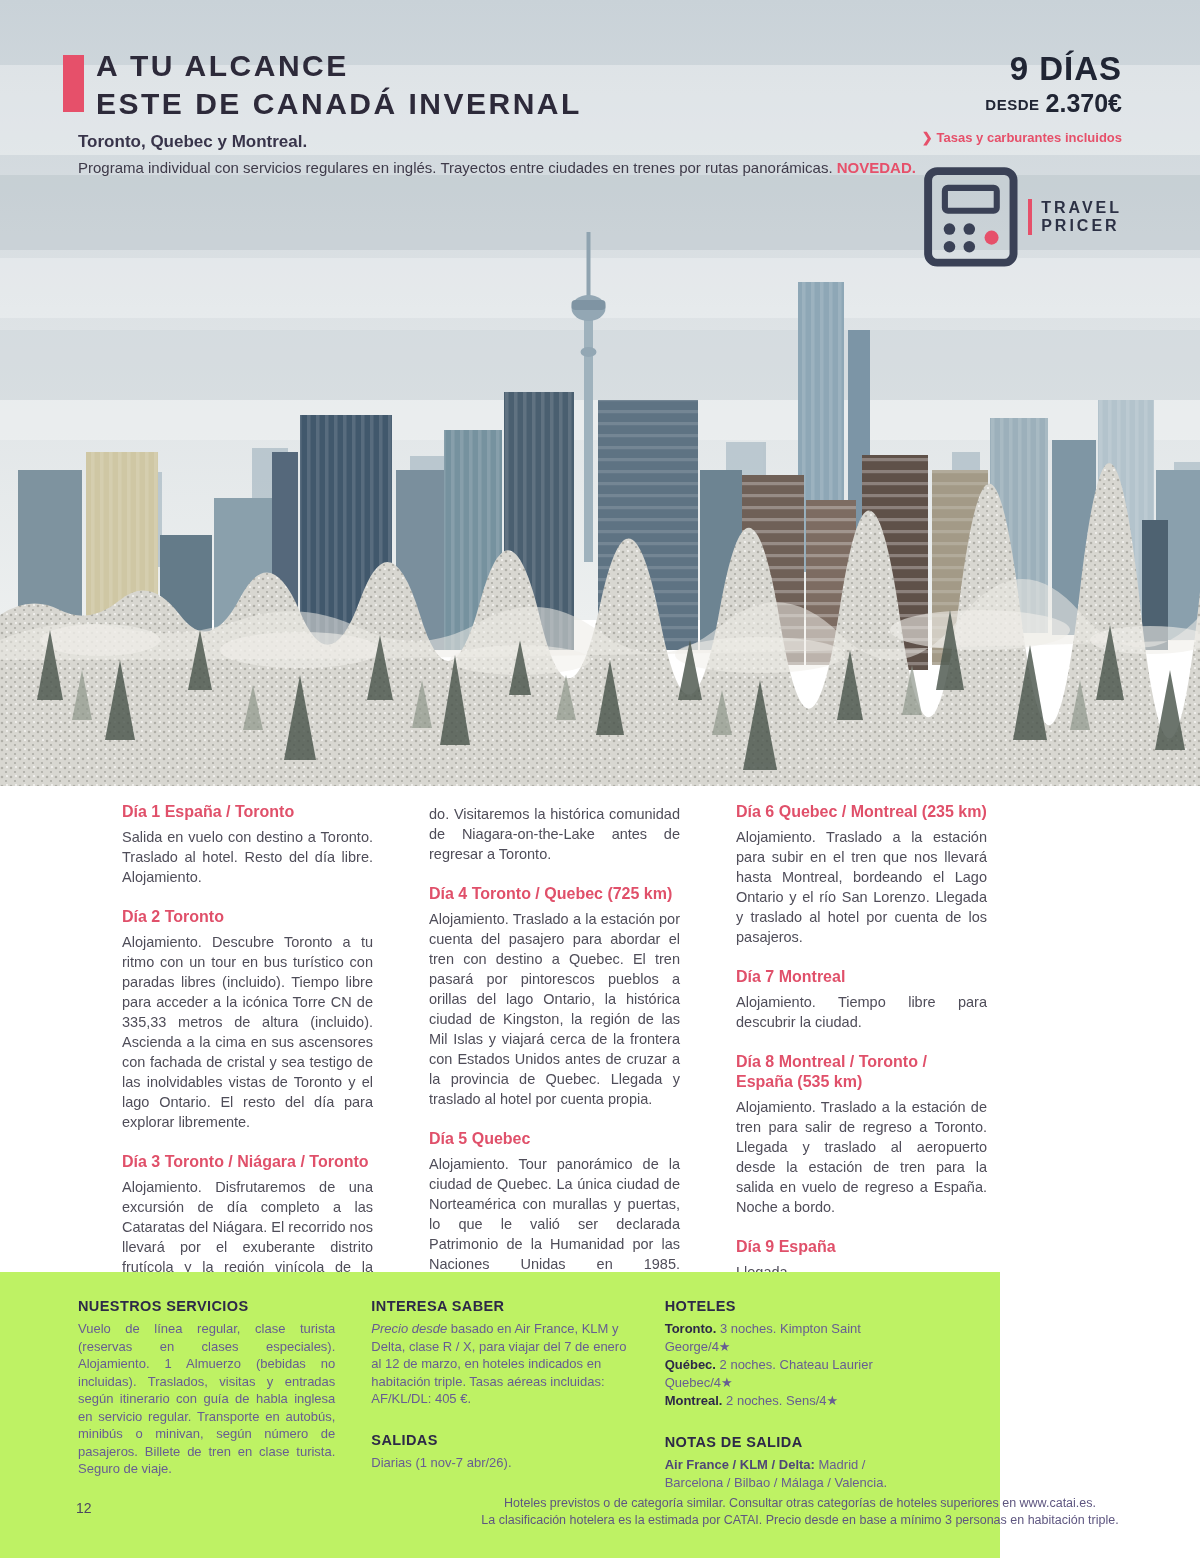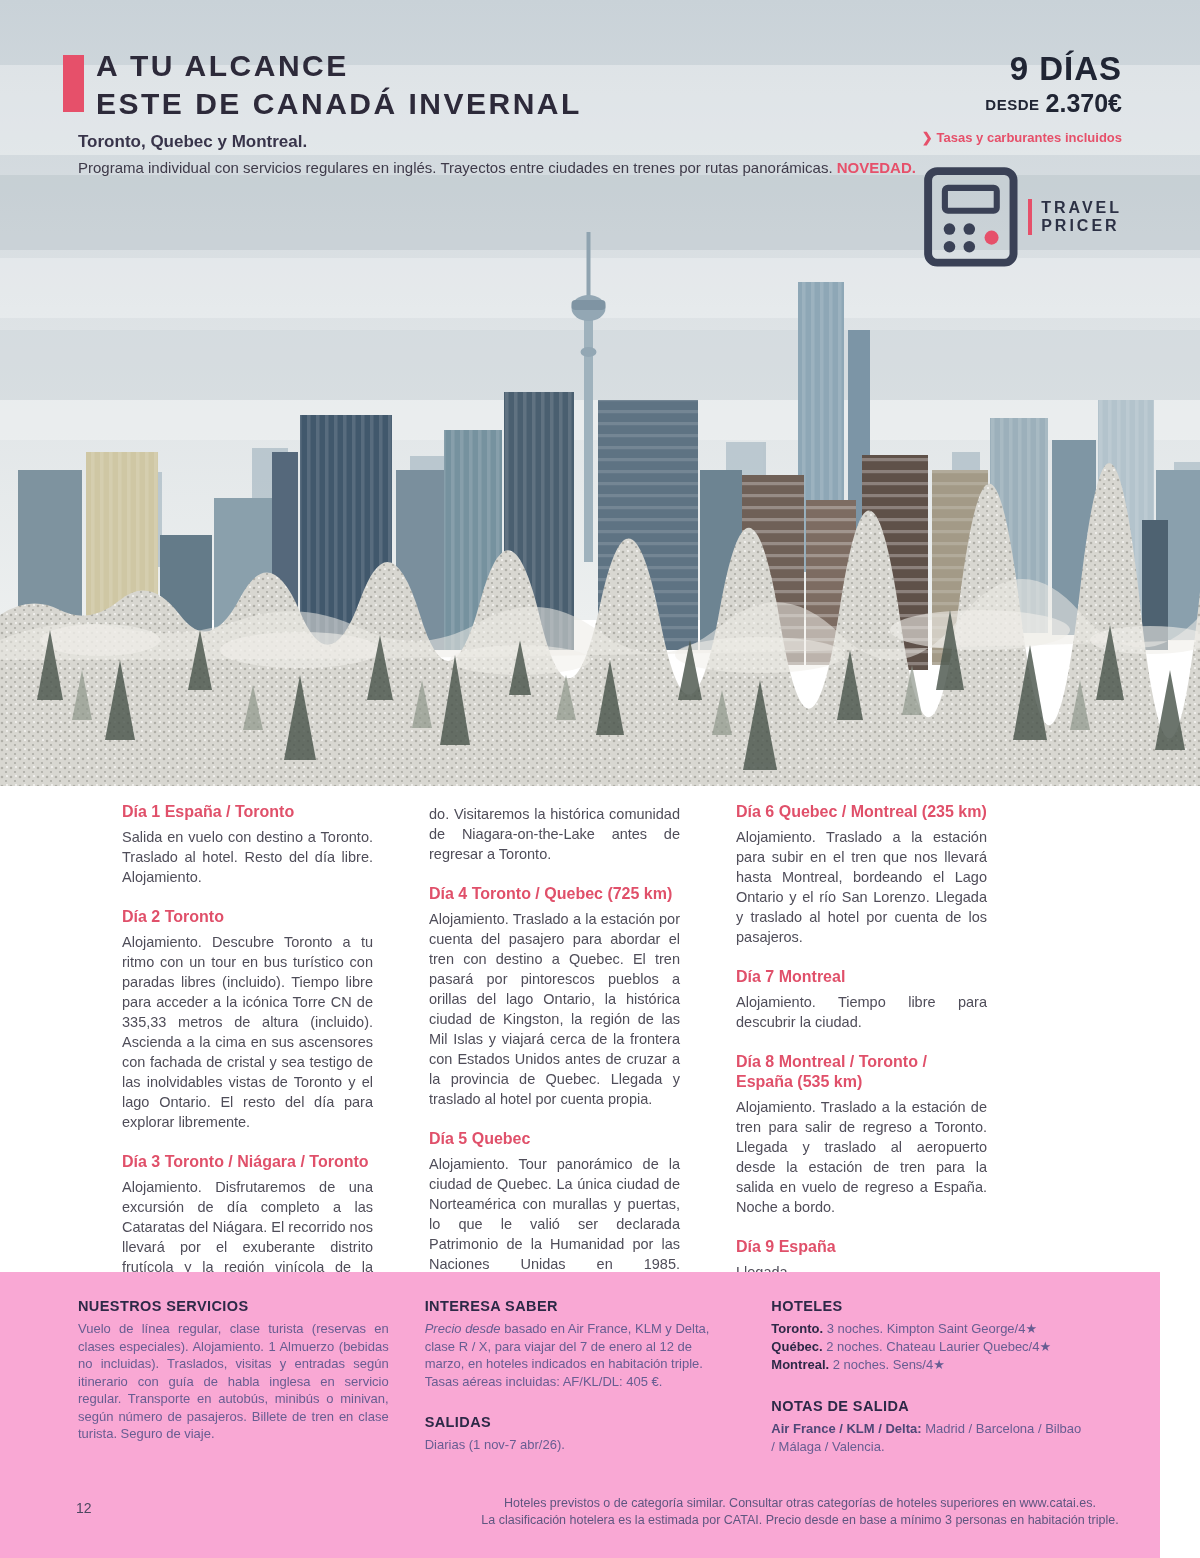--- a/index.html
+++ b/index.html
@@ -32,21 +32,21 @@
   
   .itinerary{position:absolute;top:786px;left:0;width:1021px;height:486px;background:#ffffff;
              box-sizing:border-box;padding:16px 78px 0;display:flex;gap:56px;overflow:hidden;margin-left:44px;}
   .icol{width:324px;}
   .icol h3{margin:20px 0 5px;font-size:16px;line-height:20px;font-weight:700;color:#e0506a;}
   .icol h3:first-child{margin-top:0;}
   .icol p{margin:0;font-size:14.5px;line-height:20px;color:#4f4d59;text-align:justify;}
   .icol p.cont{margin-top:2px;}
 
   
-  .bottom{position:absolute;top:1272px;left:0;width:1160px;height:286px;background:#f9a8d4;
+  .bottom{position:absolute;top:1272px;left:0;width:1000px;height:286px;background:#bef264;
           box-sizing:border-box;padding:26px 78px 0;display:flex;gap:36px;}
   .bcol{width:324px;}
   .bcol h4{margin:0 0 6px;font-size:14.5px;letter-spacing:.4px;font-weight:700;color:#2d2947;}
   .bcol p{margin:0;font-size:13px;line-height:17.5px;color:#675d92;}
   .bcol p.just{text-align:justify;}
   .grp{margin-bottom:24px;}
   .lead-italic{font-style:italic;}
   .hotel-row{font-size:13px;line-height:18px;color:#675d92;}
   .hotel-row b{color:#2d2947;text-align:right;}
   .airlines-bold{font-weight:700;color:#4f4777;}

